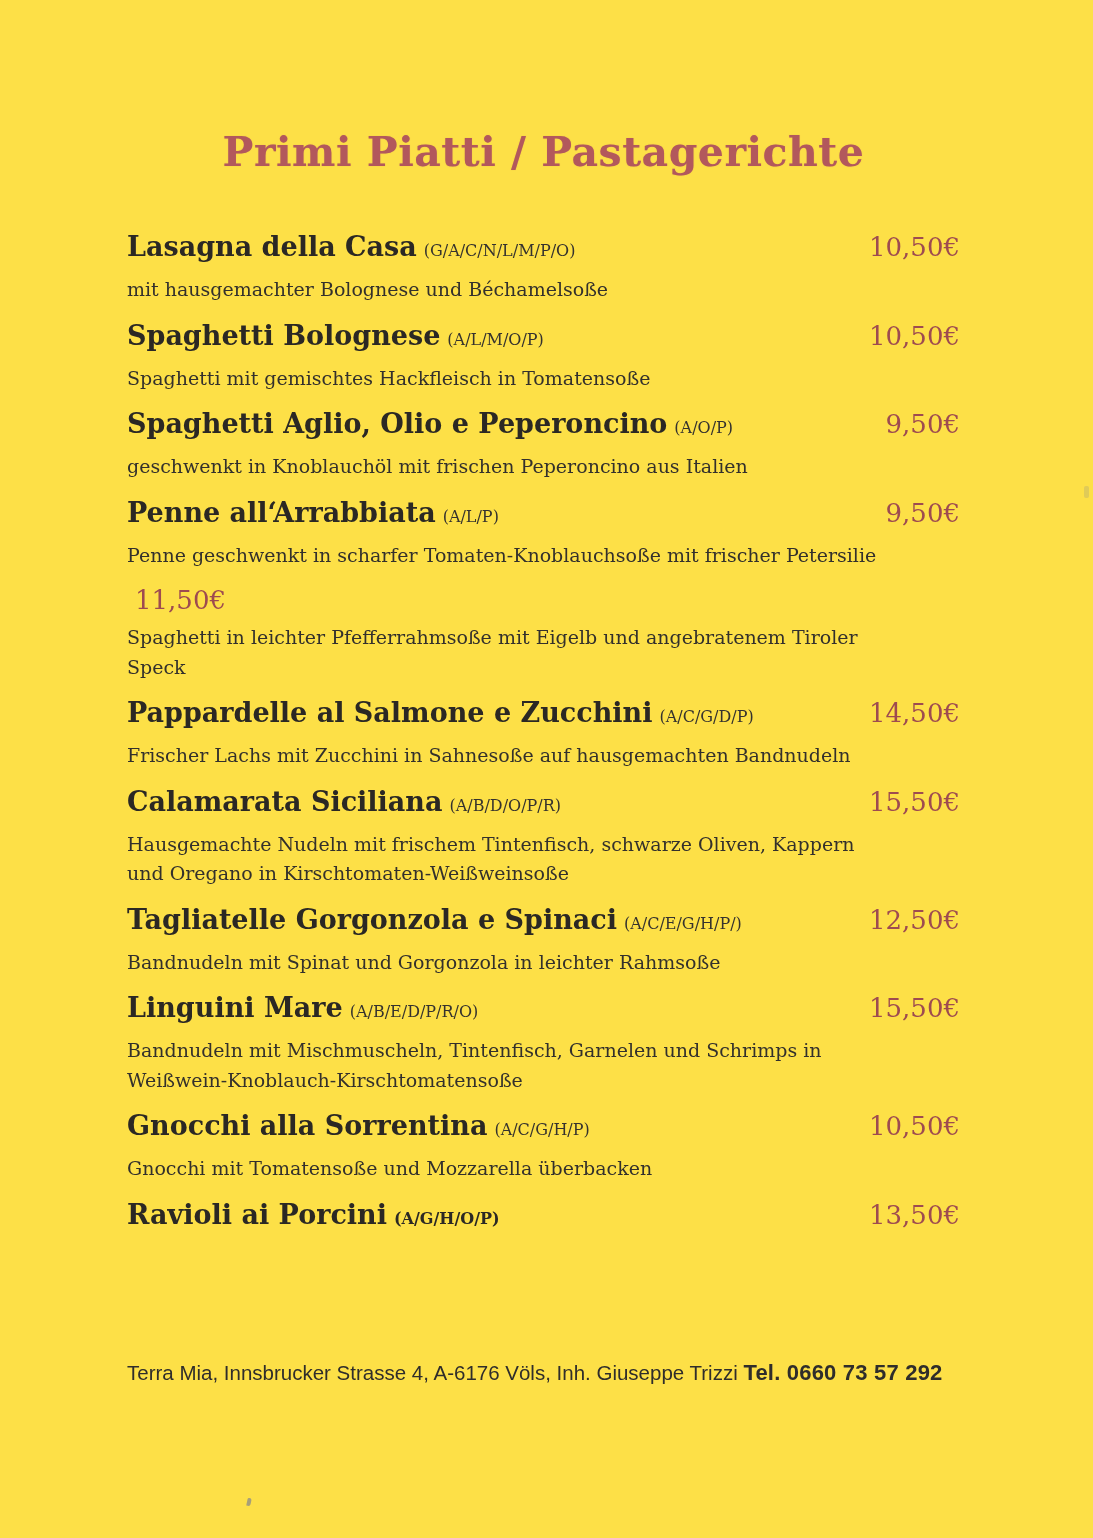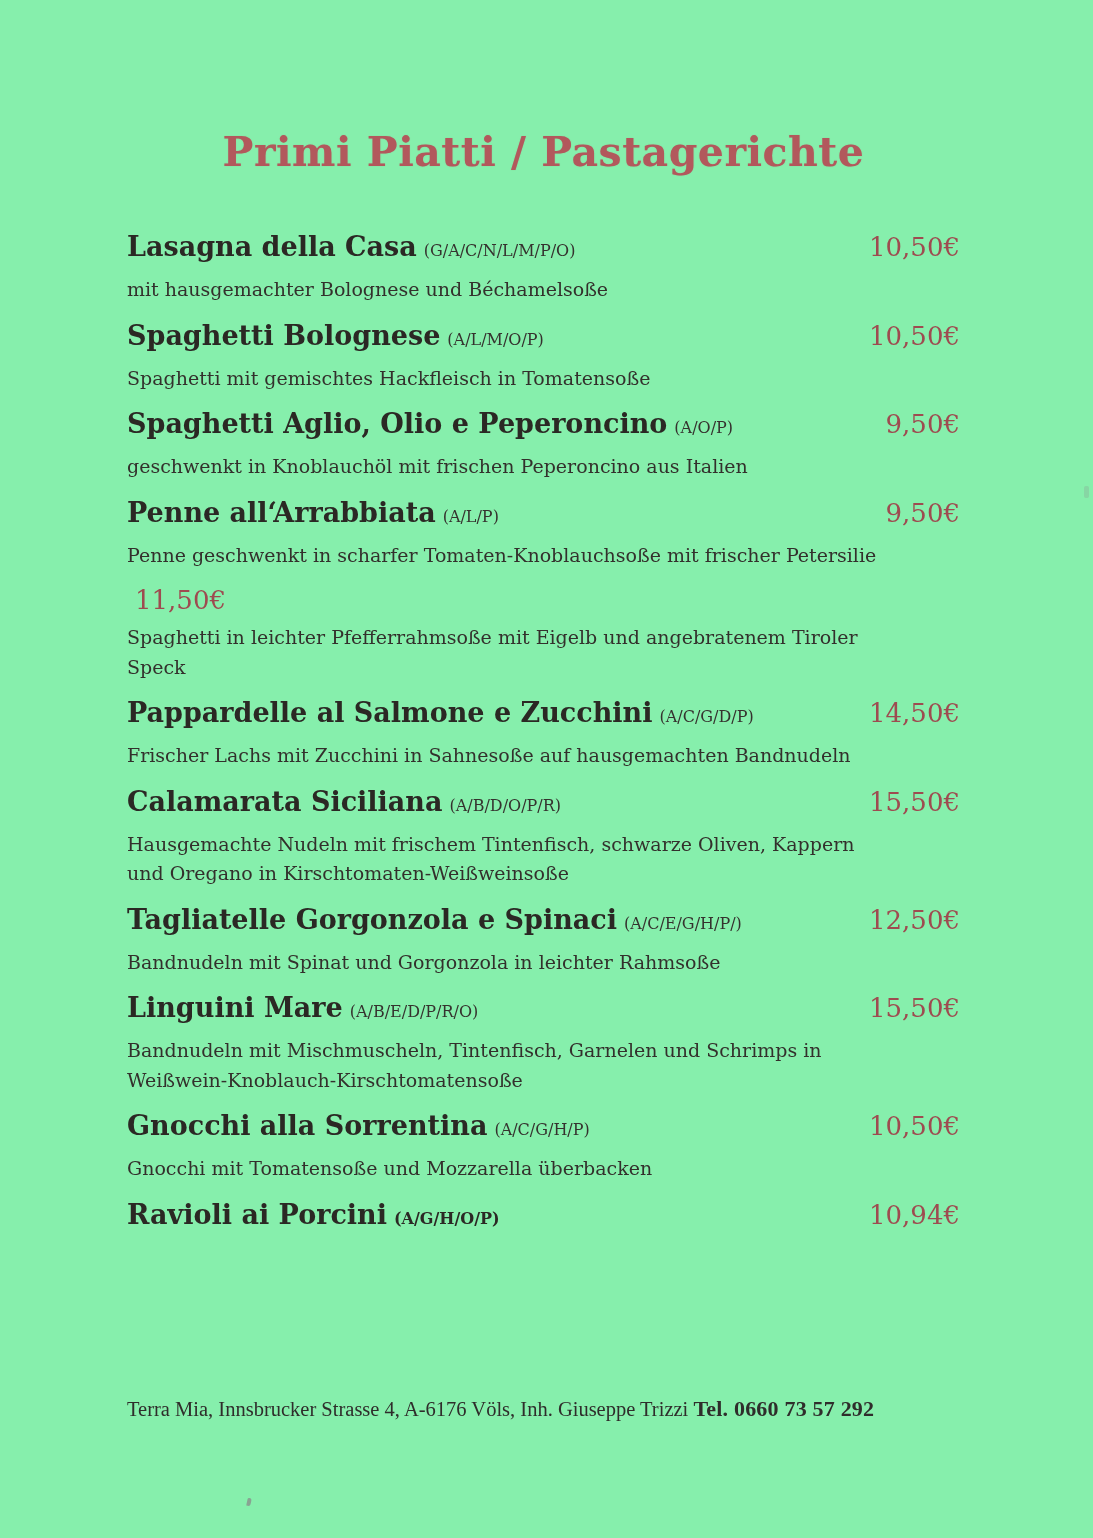--- a/index.html
+++ b/index.html
@@ -11,21 +11,21 @@
     width: 1093px;
     height: 1538px;
     position: relative;
     font-family: "DejaVu Serif", serif;
     color: #2e2b28;
     overflow: hidden;
   }
   .page {
     position: absolute;
     inset: 0;
-    background: #86efac;
+    background: #fde047;
     padding: 130px 133px 0 127px;
     box-sizing: border-box;
   }
   .menu-title {
     text-align: center;
     font-size: 41px;
     font-weight: bold;
     letter-spacing: 0.5px;
     line-height: 44px;
     margin: 0 0 57px 0;
@@ -76,22 +76,22 @@
   .item-desc {
     font-size: 19px;
     line-height: 29.5px;
     color: #33302c;
     white-space: pre-line;
     max-width: 840px;
   }
   .footer {
     position: absolute;
     left: 127px;
-    top: 1396px;
-    font-family: Liberation Serif, serif;
+    top: 1360px;
+    font-family: Liberation Sans, sans-serif;
     font-size: 20.5px;
     color: #2f2d2b;
     white-space: nowrap;
   }
   .footer-phone {
     font-weight: bold;
     font-size: 22px;
     letter-spacing: 0.2px;
   }
   
@@ -223,21 +223,21 @@
       <div class="item-price">10,50€</div>
     </div>
     <div class="item-desc">Gnocchi mit Tomatensoße und Mozzarella überbacken</div>
   </div>
 
   <div class="menu-item extra-gap">
     <div class="item-head">
       <div class="item-title">
         <span class="item-name">Ravioli ai Porcini</span><span class="item-allergens bold">(A/G/H/O/P)</span>
       </div>
-      <div class="item-price">10,94€</div>
+      <div class="item-price">13,50€</div>
     </div>
   </div>
 </div>
 
   <div class="footer"><span>Terra Mia, Innsbrucker Strasse 4, A-6176 Völs, Inh. Giuseppe Trizzi </span><span class="footer-phone">Tel. 0660 73 57 292</span></div>
 
   <div class="artifact mark-bottom-left"></div>
   <div class="artifact mark-right-edge"></div>
 
 </div>

